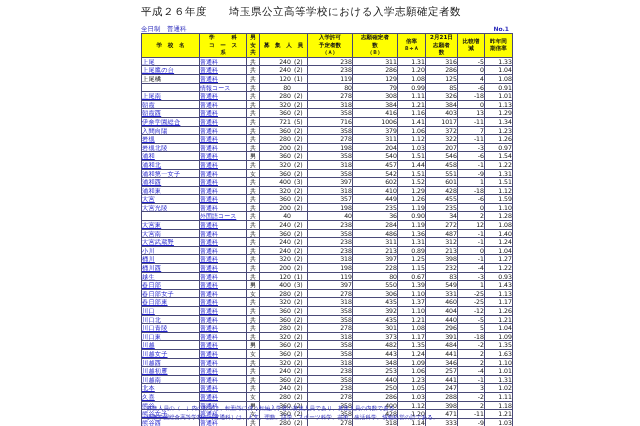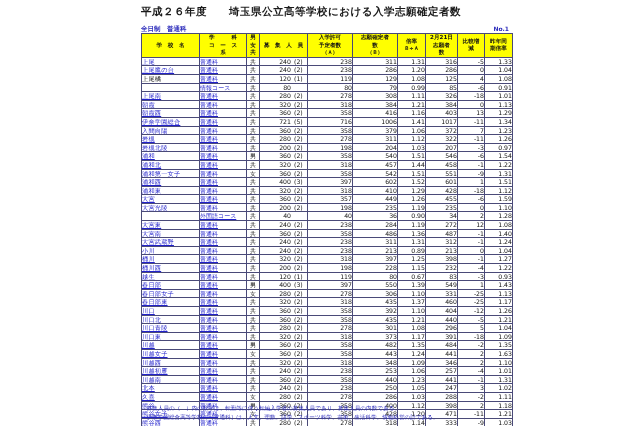--- a/index.html
+++ b/index.html
@@ -6,29 +6,29 @@
   body{
     width:640px;height:426px;
     background:#ffffff;
     font-family:"DejaVu Sans","Liberation Sans",sans-serif;
     overflow:hidden;
   }
   .page{position:relative;width:640px;height:426px;}
 
   .doc-title{
     position:absolute;left:141px;top:5px;
-    font-size:10.5px;color:#1a1a1a;font-weight:bold;letter-spacing:.5px;
+    font-size:10.5px;color:#1a1a1a;font-weight:normal;letter-spacing:.5px;
     white-space:nowrap;
   }
   .subhead-row{
     position:absolute;left:141px;top:25px;width:368px;height:9px;
   }
   .subhead-left{
     position:absolute;left:0;top:0;font-size:6.5px;color:#2b2bbb;
-    font-weight:bold;white-space:nowrap;
+    font-weight:normal;white-space:nowrap;
   }
   .subhead-right{
     position:absolute;right:0;top:0;font-size:6px;color:#2b2bbb;
     font-weight:bold;white-space:nowrap;
   }
 
   table.grid{
     position:absolute;left:141px;top:33px;
     width:368px;
     border-collapse:collapse;

